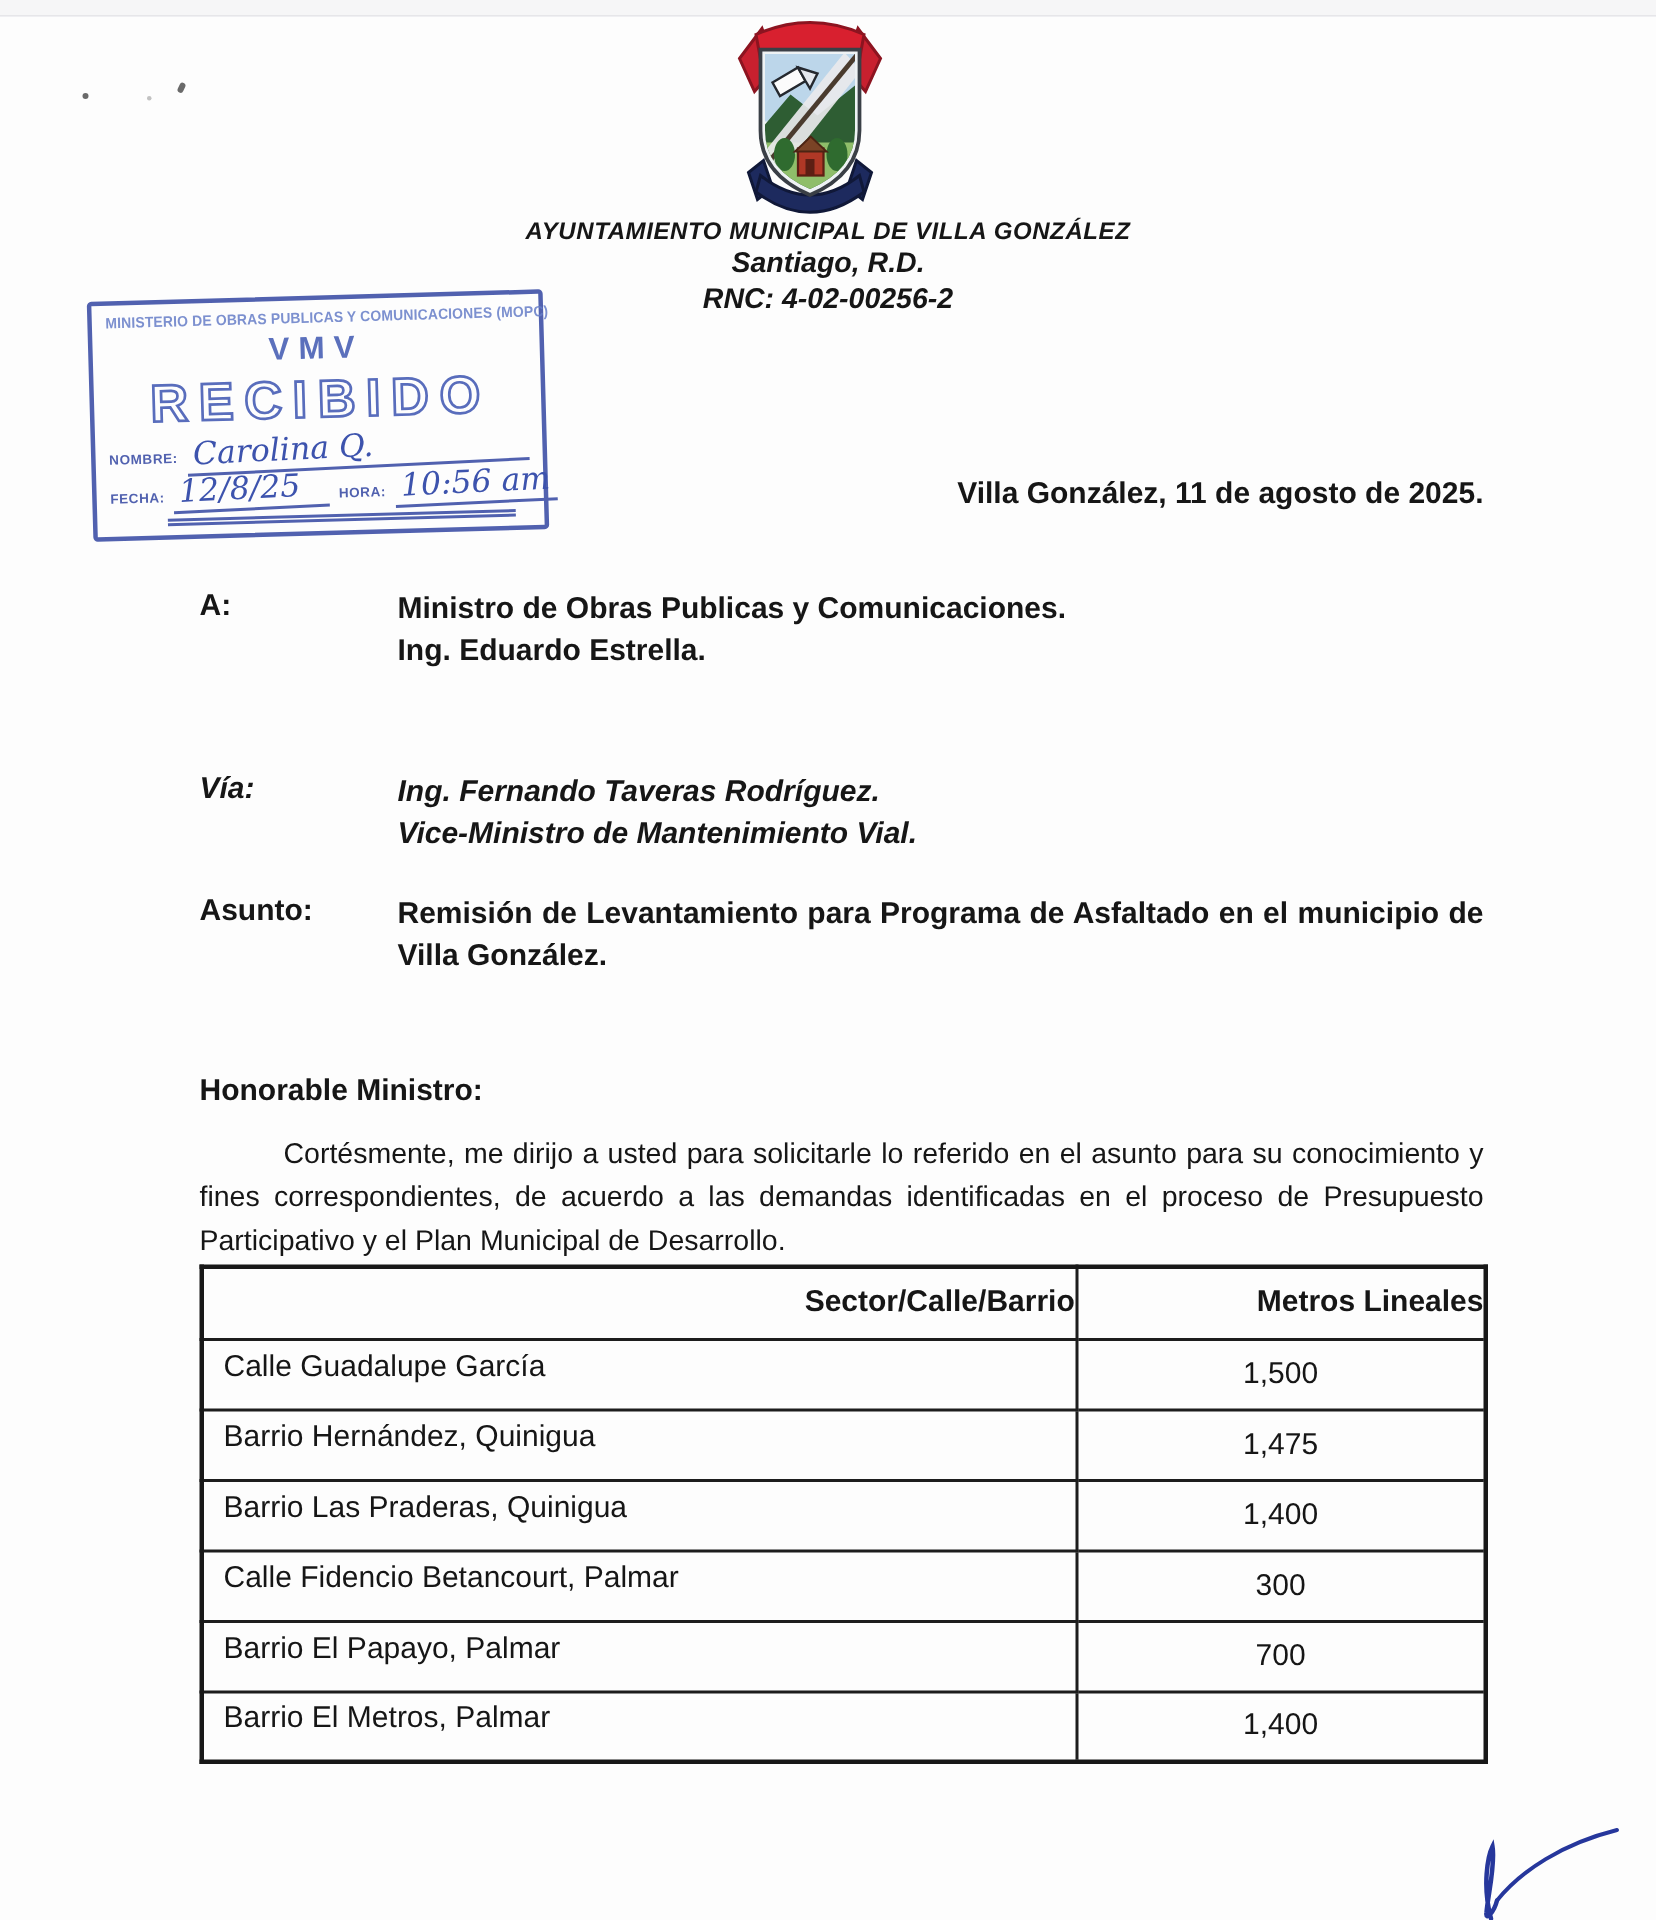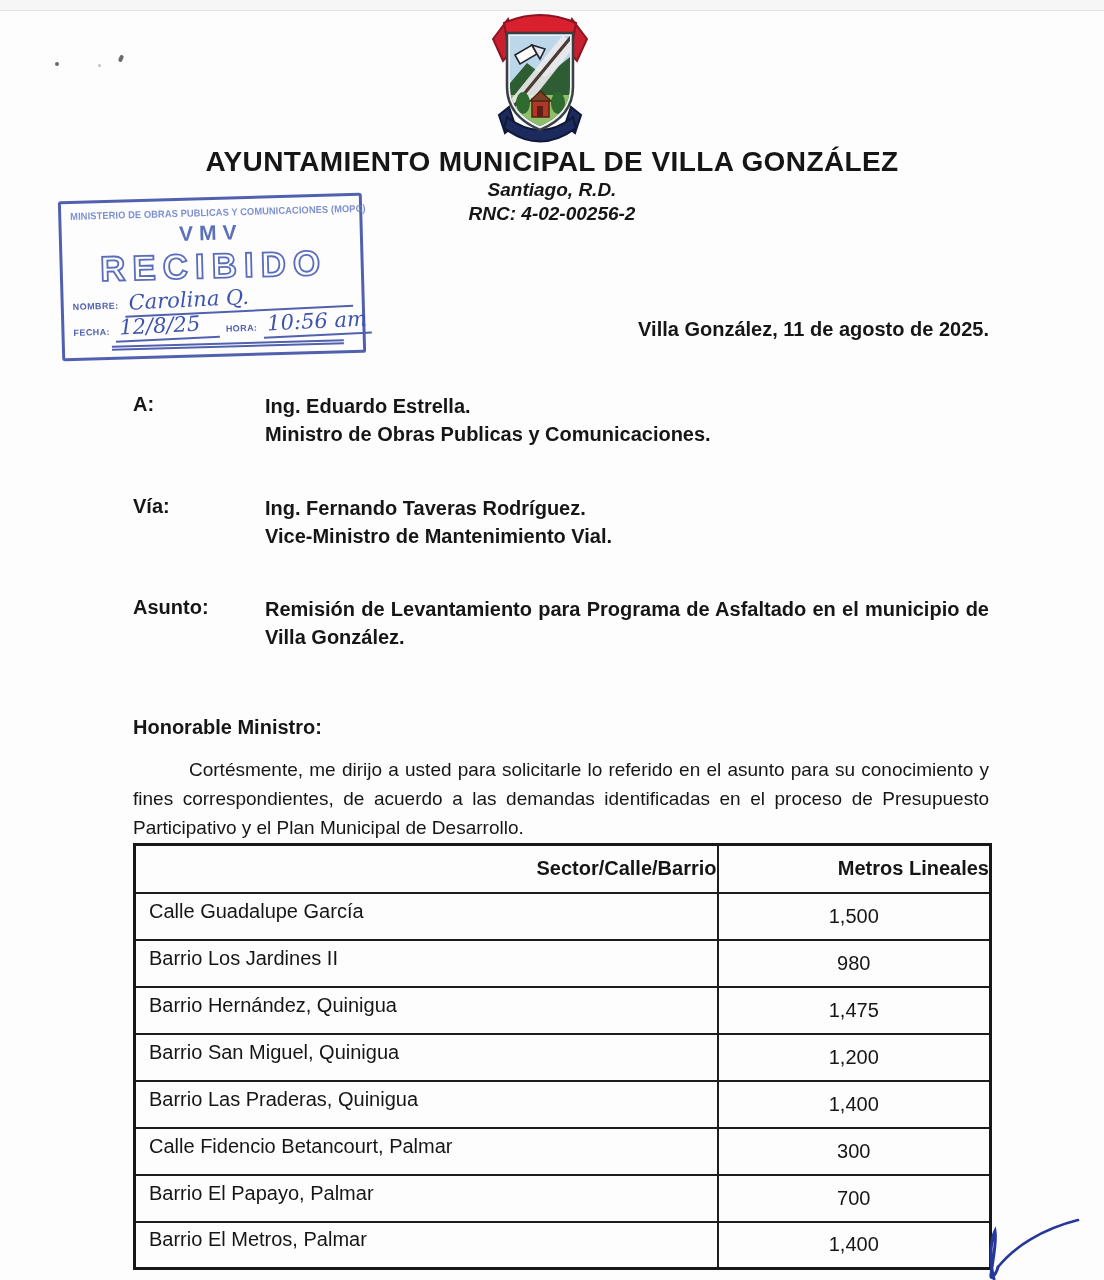--- a/index.html
+++ b/index.html
@@ -14,21 +14,21 @@
   .speck { position:absolute; background:#6a6a6a; border-radius:50%; }
   .speck.s1 { left:55px; top:62px; width:4px; height:4px; }
   .speck.s2 { left:98px; top:64px; width:3px; height:3px; opacity:.4; }
   .speck.s3 { left:119px; top:55px; width:4px; height:7px; transform:rotate(25deg); border-radius:2px; }
 
   
   .crest { position:absolute; left:477px; top:3px; width:126px; height:140px; }
 
   
   .letterhead { position:absolute; top:146px; left:0; width:1104px; text-align:center; }
-  .lh-title { font-size:28px; font-weight:700; letter-spacing:.4px; }
+  .lh-title { font-size:16px; font-weight:700; letter-spacing:.4px;font-style:italic; }
   .lh-sub   { font-size:19px; font-weight:700; font-style:italic; margin-top:1px; }
   .lh-rnc   { font-size:19px; font-weight:700; font-style:italic; margin-top:2px; }
 
   
   .stamp {
     position:absolute; left:60px; top:197px; width:304px; height:160px;
     border:3px solid #4456aa; border-radius:3px; transform:rotate(-1.6deg);
     color:#4456aa; padding:7px 9px 4px; opacity:.93;
   }
   .stamp-header {
@@ -53,21 +53,21 @@
 
   
   .dateline { position:absolute; top:318px; left:0; width:989px;
     text-align:right; font-size:20px; font-weight:700; }
 
   
   .field { position:absolute; left:133px; width:856px; display:flex; }
   .flabel { flex:0 0 132px; font-size:20px; font-weight:700; }
   .fbody  { font-size:20px; font-weight:700; line-height:1.38; }
   .field-a      { top:393px; }
-  .field-via    { top:495px; }
+  .field-via    { top:515px;font-style:italic; }
   .field-asunto { top:596px; }
   .field-asunto .fbody { width:724px; text-align:justify; }
 
   .salutation { position:absolute; top:716px; left:133px;
     font-size:20px; font-weight:700; }
   .body-par { position:absolute; top:756px; left:133px; width:856px;
     font-size:19px; line-height:1.52; text-align:justify; text-indent:56px; }
 
   
   .data-table { position:absolute; top:843px; left:133px; width:856px;
@@ -147,22 +147,22 @@
       <span class="stamp-hand grow">10:56 am</span>
     </div>
     <div class="stamp-dline"></div>
   </div>
 
   <div class="dateline">Villa González, 11 de agosto de 2025.</div>
 
   <div class="field field-a">
     <div class="flabel">A:</div>
     <div class="fbody">
+      <div>Ministro de Obras Publicas y Comunicaciones.</div>
       <div>Ing. Eduardo Estrella.</div>
-      <div>Ministro de Obras Publicas y Comunicaciones.</div>
     </div>
   </div>
 
   <div class="field field-via">
     <div class="flabel">Vía:</div>
     <div class="fbody">
       <div>Ing. Fernando Taveras Rodríguez.</div>
       <div>Vice-Ministro de Mantenimiento Vial.</div>
     </div>
   </div>
@@ -185,30 +185,22 @@
         <th>Sector/Calle/Barrio</th>
         <th>Metros Lineales</th>
       </tr>
     </thead>
     <tbody>
       <tr>
         <td class="cell-name">Calle Guadalupe García</td>
         <td class="cell-val">1,500</td>
       </tr>
       <tr>
-        <td class="cell-name">Barrio Los Jardines II</td>
-        <td class="cell-val">980</td>
-      </tr>
-      <tr>
         <td class="cell-name">Barrio Hernández, Quinigua</td>
         <td class="cell-val">1,475</td>
-      </tr>
-      <tr>
-        <td class="cell-name">Barrio San Miguel, Quinigua</td>
-        <td class="cell-val">1,200</td>
       </tr>
       <tr>
         <td class="cell-name">Barrio Las Praderas, Quinigua</td>
         <td class="cell-val">1,400</td>
       </tr>
       <tr>
         <td class="cell-name">Calle Fidencio Betancourt, Palmar</td>
         <td class="cell-val">300</td>
       </tr>
       <tr>

